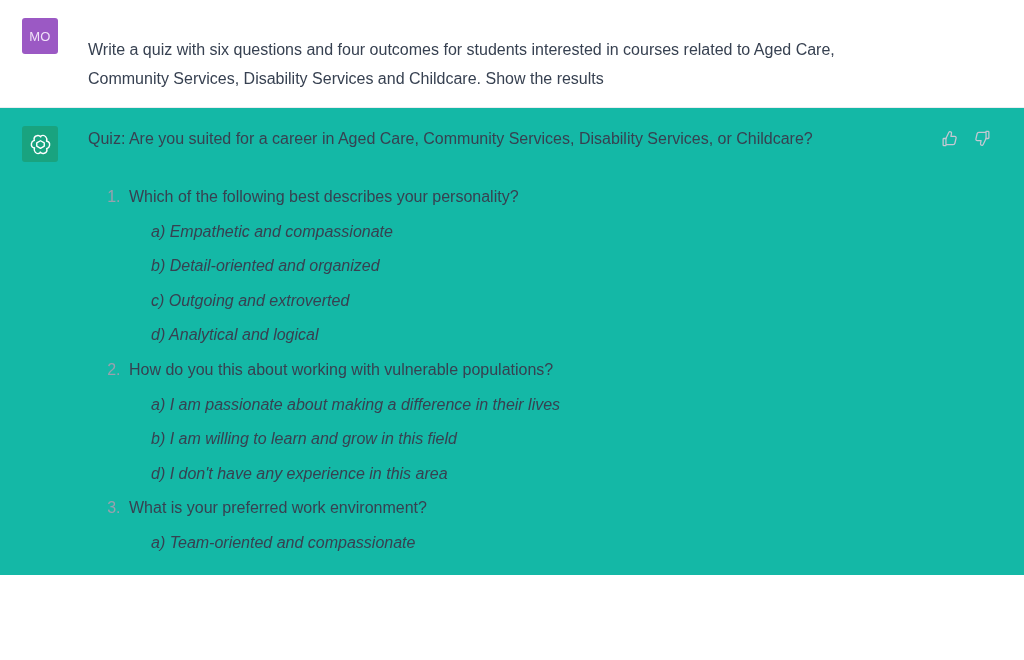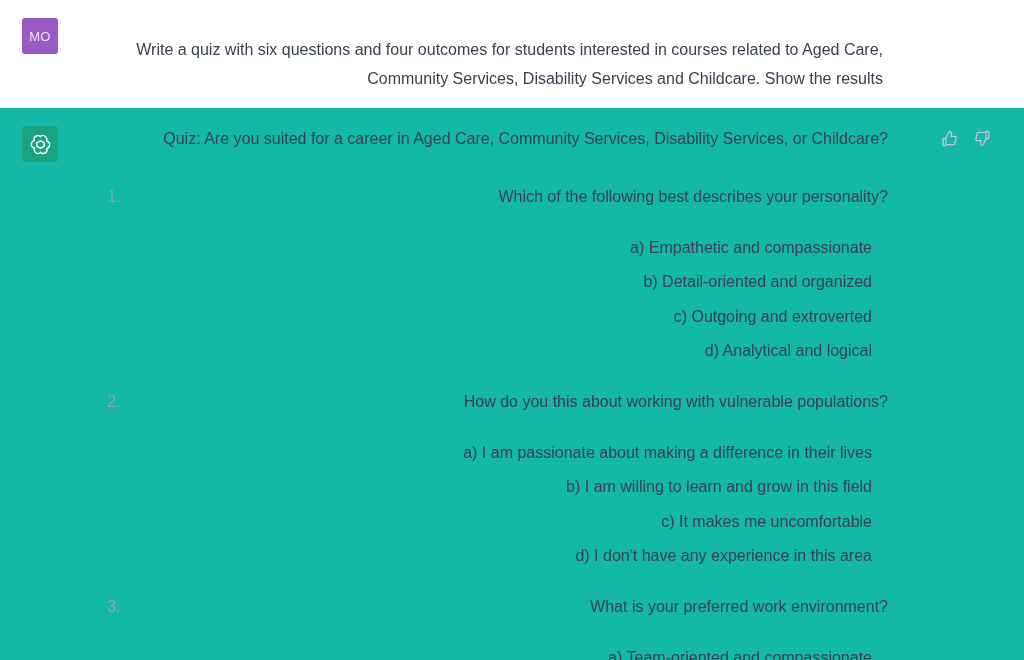--- a/index.html
+++ b/index.html
@@ -12,21 +12,20 @@
   }
 
   #app { width: 1024px; height: 660px; position: relative; overflow: hidden; }
 
   
   .msg { width: 100%; display: block; position: relative; }
   .msg-inner {
     display: flex;
     align-items: flex-start;
     padding: 14px 0 14px 0;
-    text-align: right;
   }
 
   .msg-user { background: #ffffff; border-bottom: 1px solid #ececf1; }
   .msg-assistant { background: #14b8a6; }
 
   
   .avatar-col { width: 88px; flex: 0 0 88px; padding-left: 22px; padding-top: 4px; }
   .avatar {
     width: 36px; height: 36px;
     border-radius: 3px;
@@ -76,21 +75,21 @@
   }
   ol.qlist > li {
     margin: 0 0 0 0;
     padding: 0 0 0 4px;
     line-height: 34.6px;
     font-size: 16px;
   }
   ol.qlist > li::marker { color: #9aa0ae; }
   .qtext { color: #374151; font-size: 16px; margin-top: 20px; }
 
-  ul.opts { margin: 16px; padding: 0; list-style: none; }
+  ul.opts { margin: 0; padding: 0; list-style: none; font-style: italic; }
   ul.opts li {
     color: #374151;
     font-size: 16px;
     line-height: 34.6px;
     padding-left: 22px;
   }
 
   
   .feedback {
     position: absolute;
@@ -174,21 +173,20 @@
                 <li>c) Outgoing and extroverted</li>
                 <li>d) Analytical and logical</li>
               </ul>
             </li>
 
             <li>
               <span class="qtext">How do you this about working with vulnerable populations?</span>
               <ul class="opts">
                 <li>a) I am passionate about making a difference in their lives</li>
                 <li>b) I am willing to learn and grow in this field</li>
-                <li>c) It makes me uncomfortable</li>
                 <li>d) I don't have any experience in this area</li>
               </ul>
             </li>
 
             <li>
               <span class="qtext">What is your preferred work environment?</span>
               <ul class="opts">
                 <li>a) Team-oriented and compassionate</li>
               </ul>
             </li>

